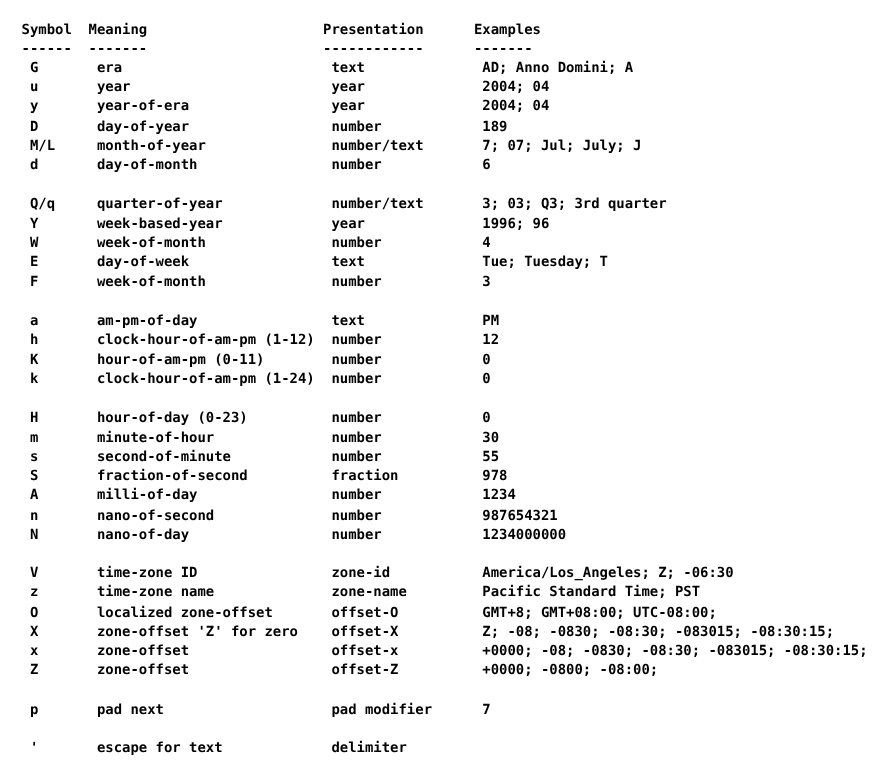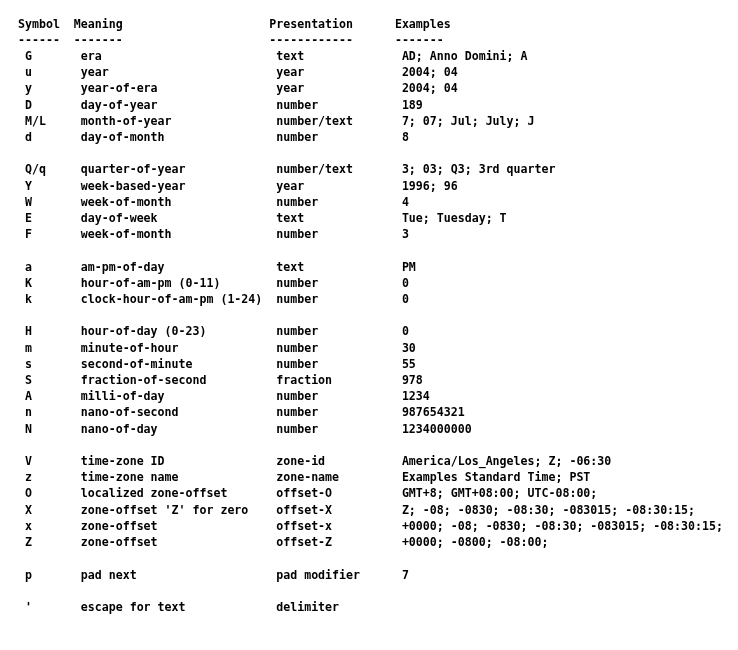--- a/index.html
+++ b/index.html
@@ -45,42 +45,43 @@
 <body>
 
 <div id="doc">
   <pre id="text-body" class="text-block"><span class="row"> Symbol  Meaning                     Presentation      Examples
 </span><span class="row"> ------  -------                     ------------      -------
 </span><span class="row">  G       era                         text              AD; Anno Domini; A
 </span><span class="row">  u       year                        year              2004; 04
 </span><span class="row">  y       year-of-era                 year              2004; 04
 </span><span class="row">  D       day-of-year                 number            189
 </span><span class="row">  M/L     month-of-year               number/text       7; 07; Jul; July; J
-</span><span class="row">  d       day-of-month                number            8
+</span><span class="row">  d       day-of-month                number            6
 </span><span class="row blank"> 
 </span><span class="row">  Q/q     quarter-of-year             number/text       3; 03; Q3; 3rd quarter
 </span><span class="row">  Y       week-based-year             year              1996; 96
 </span><span class="row">  W       week-of-month               number            4
 </span><span class="row">  E       day-of-week                 text              Tue; Tuesday; T
 </span><span class="row">  F       week-of-month               number            3
 </span><span class="row blank"> 
 </span><span class="row">  a       am-pm-of-day                text              PM
+</span><span class="row">  h       clock-hour-of-am-pm (1-12)  number            12
 </span><span class="row">  K       hour-of-am-pm (0-11)        number            0
 </span><span class="row">  k       clock-hour-of-am-pm (1-24)  number            0
 </span><span class="row blank"> 
 </span><span class="row">  H       hour-of-day (0-23)          number            0
 </span><span class="row">  m       minute-of-hour              number            30
 </span><span class="row">  s       second-of-minute            number            55
 </span><span class="row">  S       fraction-of-second          fraction          978
 </span><span class="row">  A       milli-of-day                number            1234
 </span><span class="row">  n       nano-of-second              number            987654321
 </span><span class="row">  N       nano-of-day                 number            1234000000
 </span><span class="row blank"> 
 </span><span class="row">  V       time-zone ID                zone-id           America/Los_Angeles; Z; -06:30
-</span><span class="row">  z       time-zone name              zone-name         Examples Standard Time; PST
+</span><span class="row">  z       time-zone name              zone-name         Pacific Standard Time; PST
 </span><span class="row">  O       localized zone-offset       offset-O          GMT+8; GMT+08:00; UTC-08:00;
 </span><span class="row">  X       zone-offset 'Z' for zero    offset-X          Z; -08; -0830; -08:30; -083015; -08:30:15;
 </span><span class="row">  x       zone-offset                 offset-x          +0000; -08; -0830; -08:30; -083015; -08:30:15;
 </span><span class="row">  Z       zone-offset                 offset-Z          +0000; -0800; -08:00;
 </span><span class="row blank"> 
 </span><span class="row">  p       pad next                    pad modifier      7
 </span><span class="row blank"> 
 </span><span class="row">  '       escape for text             delimiter
 </span></pre>
 </div>

